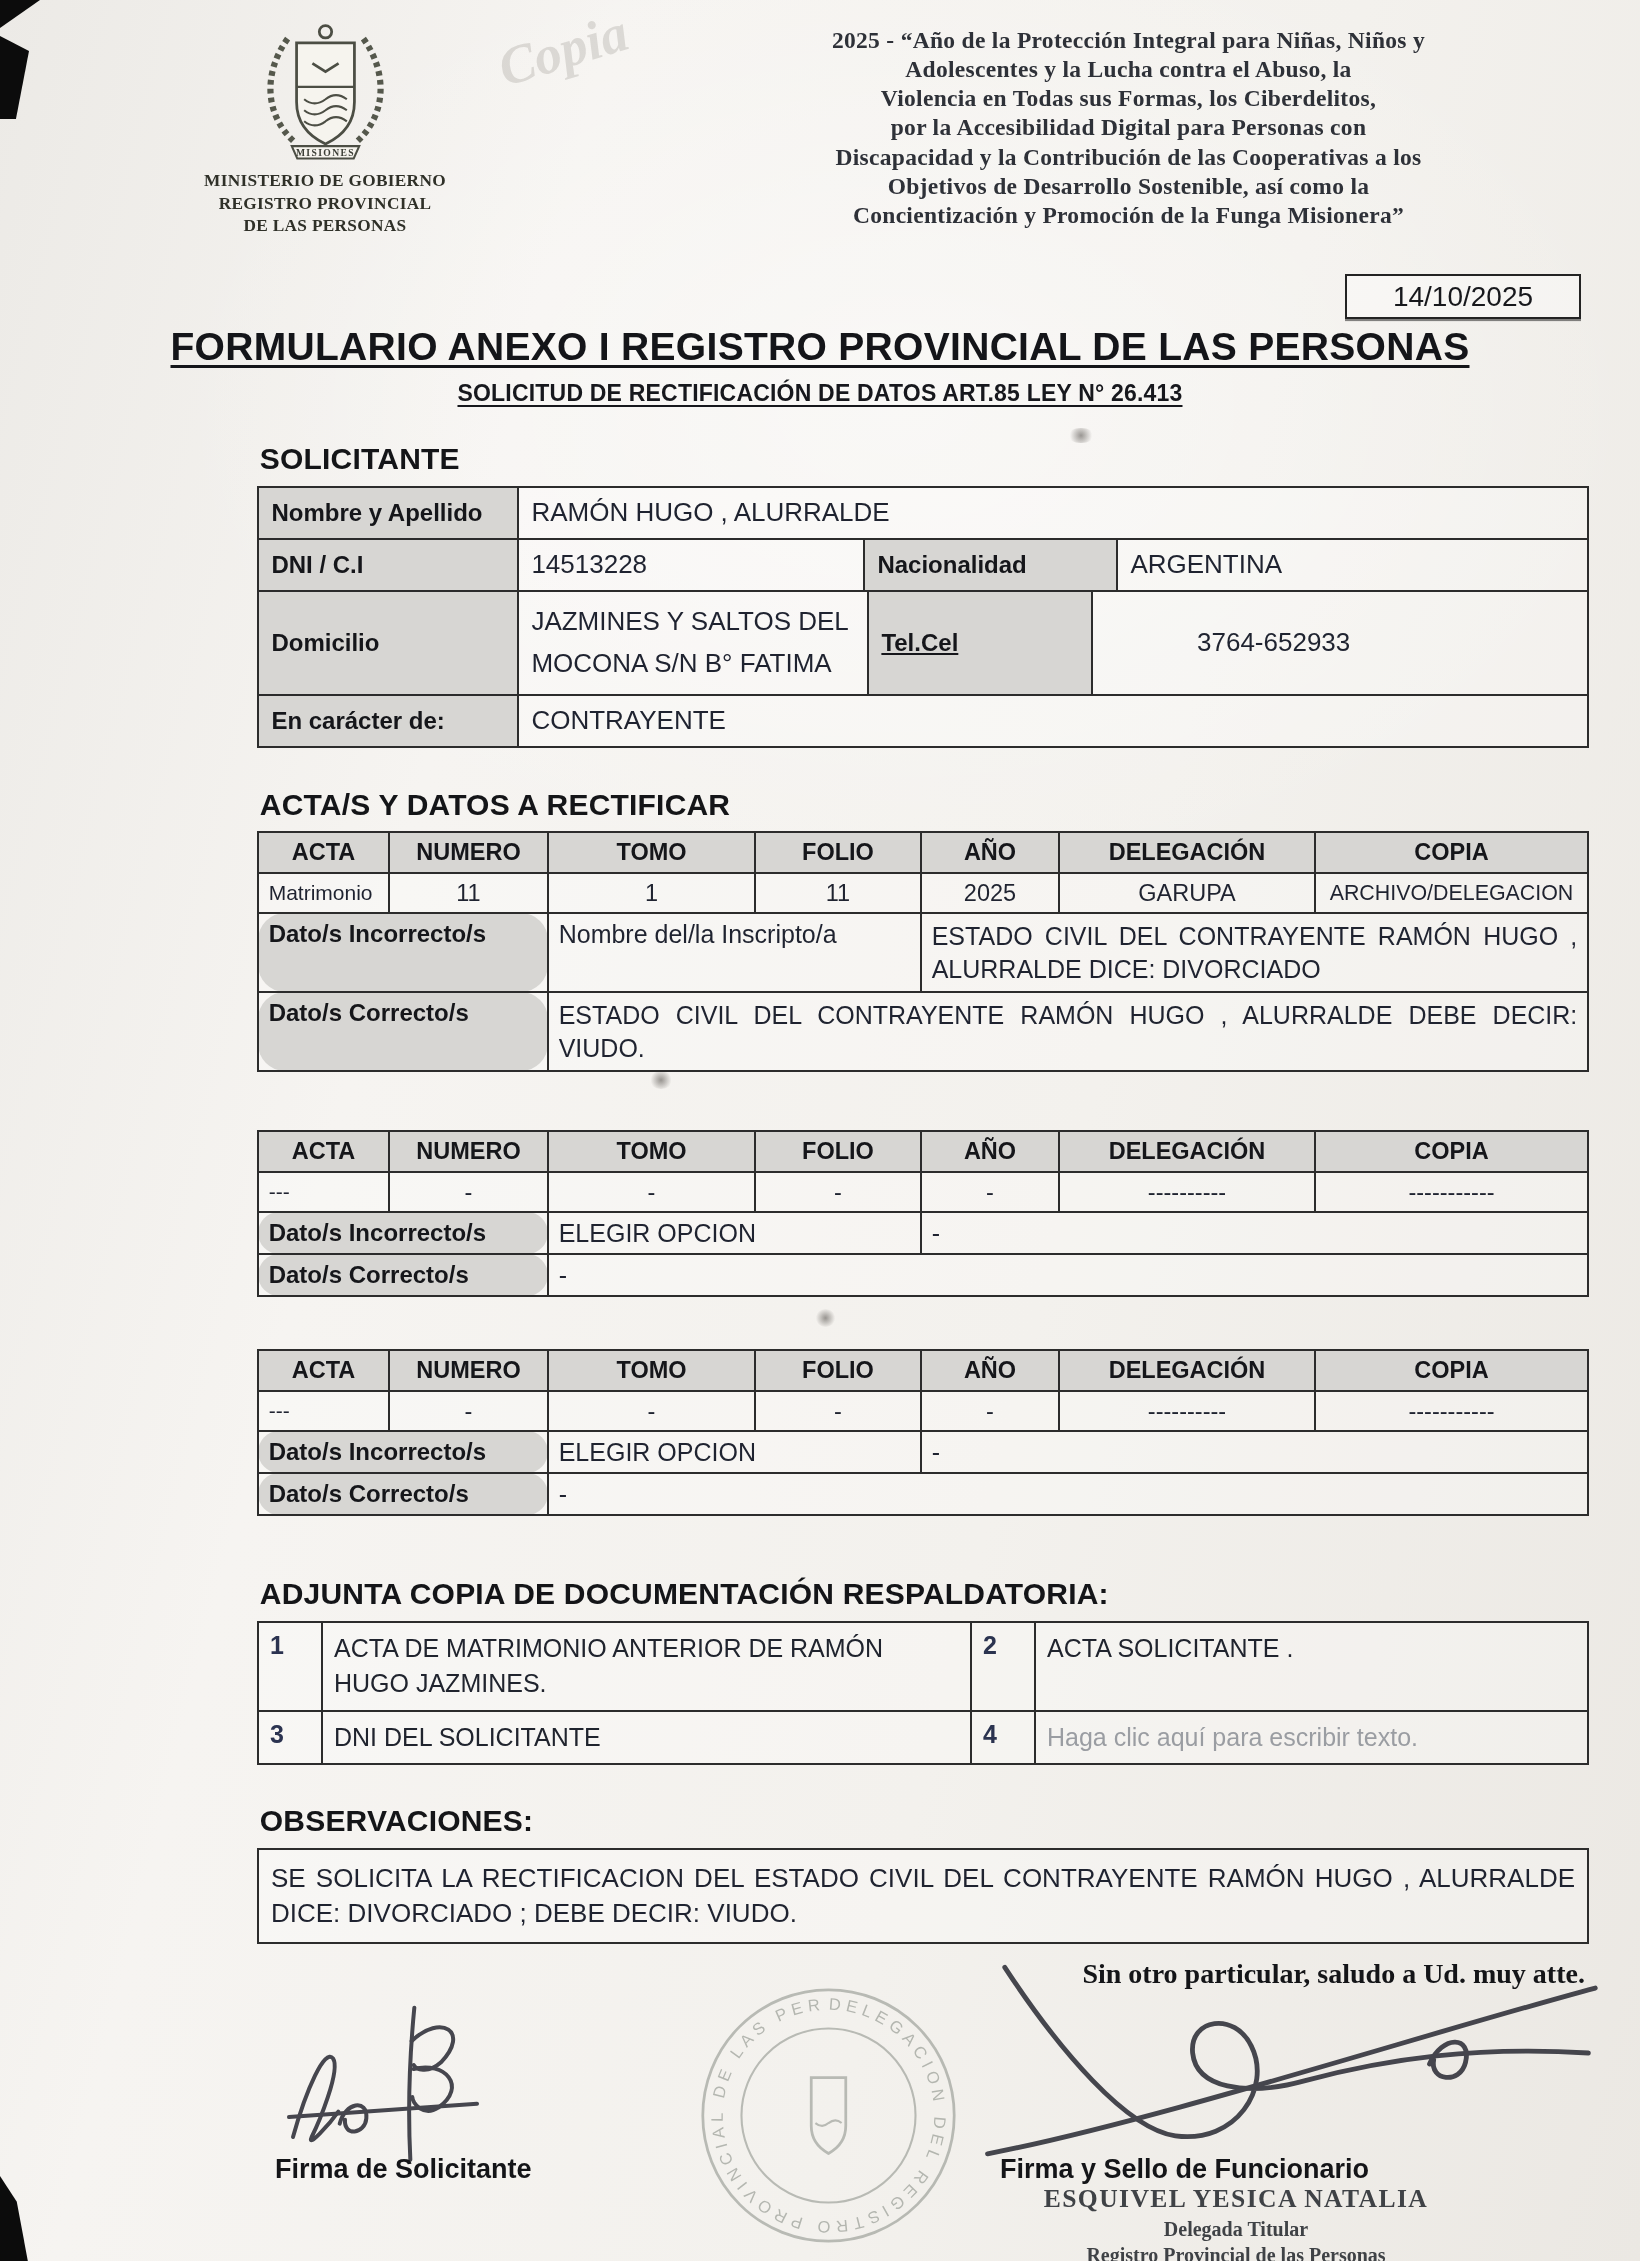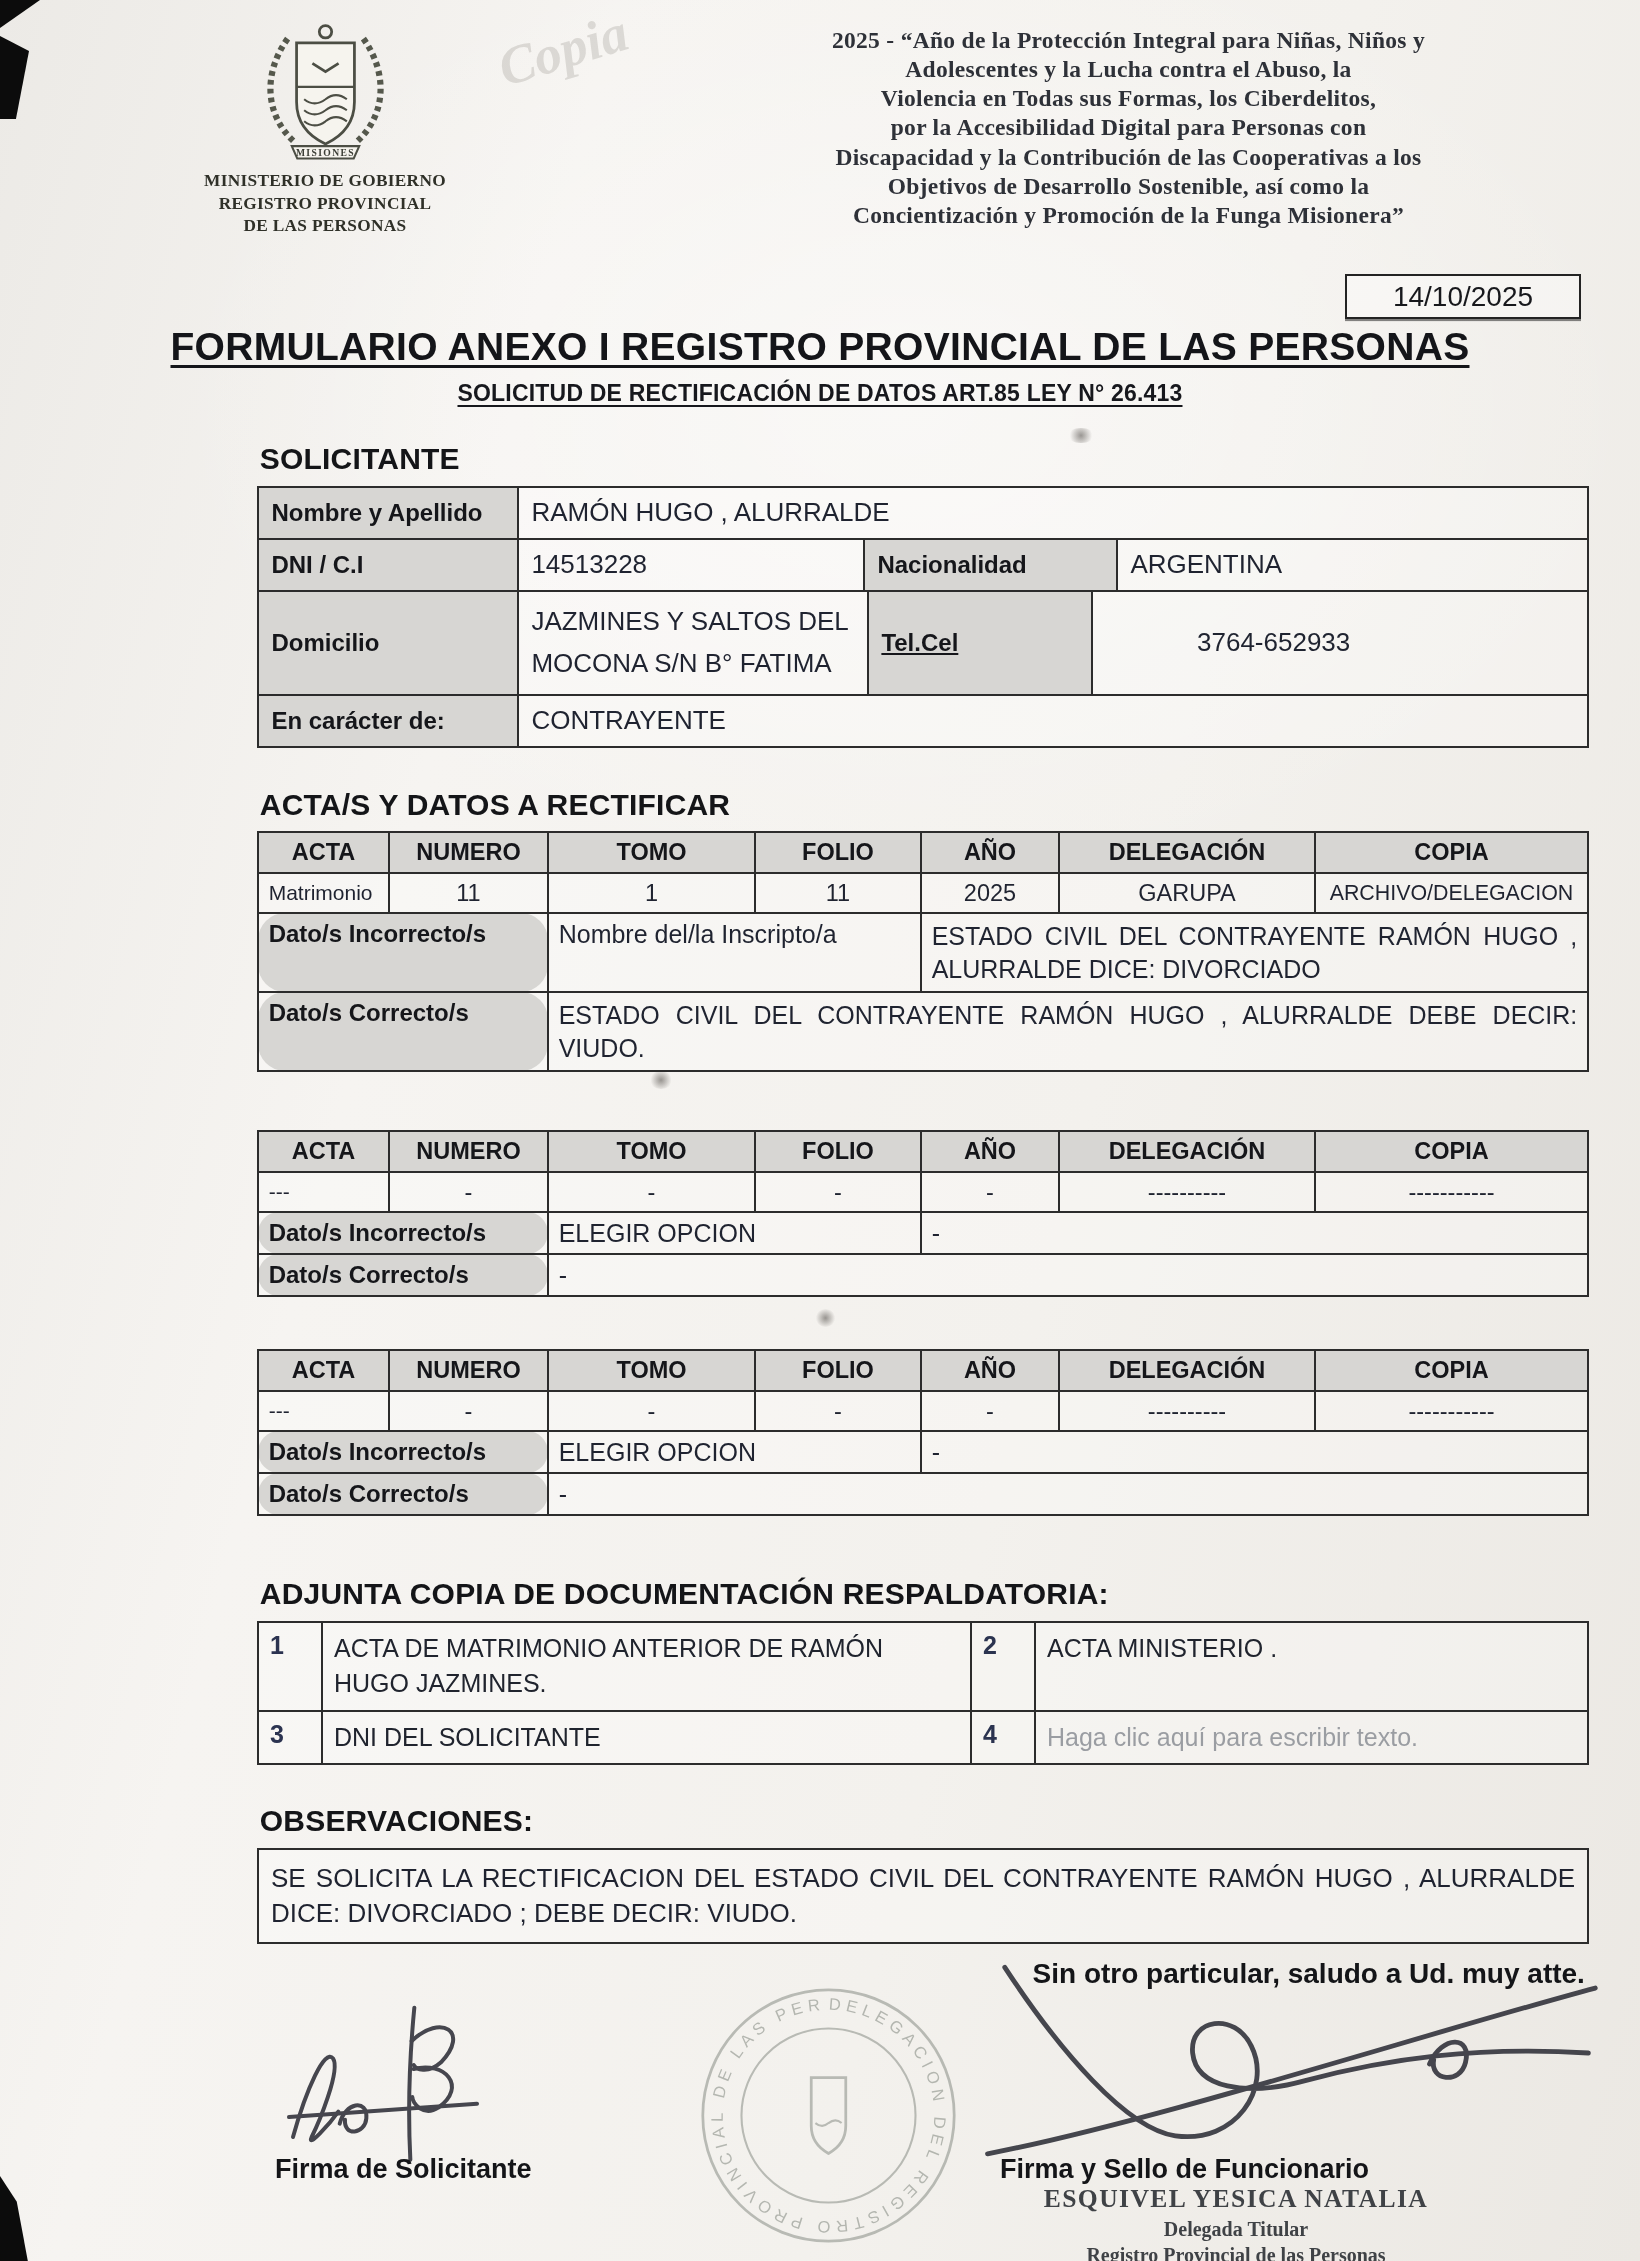--- a/index.html
+++ b/index.html
@@ -79,21 +79,21 @@
   .docs-table td{border:2.1px solid #2c2c2c;padding:8.3px 11px;font-size:25px;vertical-align:top;color:#20242e;}
   .docs-table td.num{width:40px;font-weight:bold;color:#2b3350;text-align:left;}
   .docs-table td.doc{line-height:1.4;}
   .docs-table td.ph{color:#9a9da2;}
   .doc-w1{width:625px;} .num2{width:47px;}
   
   .obs-box{
     border:2.1px solid #2c2c2c;padding:11px 12px;font-size:26px;line-height:1.35;
     text-align:justify;color:#1f2330;background:rgba(255,255,255,.25);
   }
-  .closing{margin-top:14px;text-align:right;font-size:28px;font-weight:bold;color:#141518;padding-right:4.1px;}
+  .closing{margin-top:14px;text-align:right;font-size:28px;font-weight:bold;color:#141518;padding-right:4.1px;font-family:Liberation Serif, serif;}
   
   .sig-area{position:absolute;left:0;top:1955px;width:1640px;height:307px;}
   .sig-left{position:absolute;left:269px;top:14px;width:228px;height:200px;}
   .sig-right{position:absolute;left:946px;top:-7px;width:677px;height:221px;}
   .stamp-round{position:absolute;left:680px;top:12.4px;width:297px;height:297px;opacity:.5;}
   .sig-label{position:absolute;font-size:27px;font-weight:bold;color:#141518;}
   .lab-sol{left:275px;top:199px;}
   .lab-fun{left:1000px;top:199px;}
   .stamp-text{position:absolute;left:1015px;top:229px;width:442px;text-align:center;color:#3f4246;}
   .stamp-name{font-family:"Liberation Serif",serif;font-weight:bold;font-size:25.6px;letter-spacing:1.4px;}
@@ -307,21 +307,21 @@
           <col style="width:40px">
           <col style="width:625px">
           <col style="width:47px">
           <col>
         </colgroup>
       <tbody>
           <tr>
         <td class="num">1</td>
         <td class="doc doc-w1">ACTA DE MATRIMONIO ANTERIOR DE RAMÓN HUGO JAZMINES.</td>
         <td class="num num2">2</td>
-        <td class="doc">ACTA MINISTERIO .</td>
+        <td class="doc">ACTA SOLICITANTE .</td>
       </tr>
       <tr>
         <td class="num">3</td>
         <td class="doc doc-w1">DNI DEL SOLICITANTE</td>
         <td class="num num2">4</td>
         <td class="doc ph">Haga clic aquí para escribir texto.</td>
       </tr>
     </tbody>
       </table>
 

